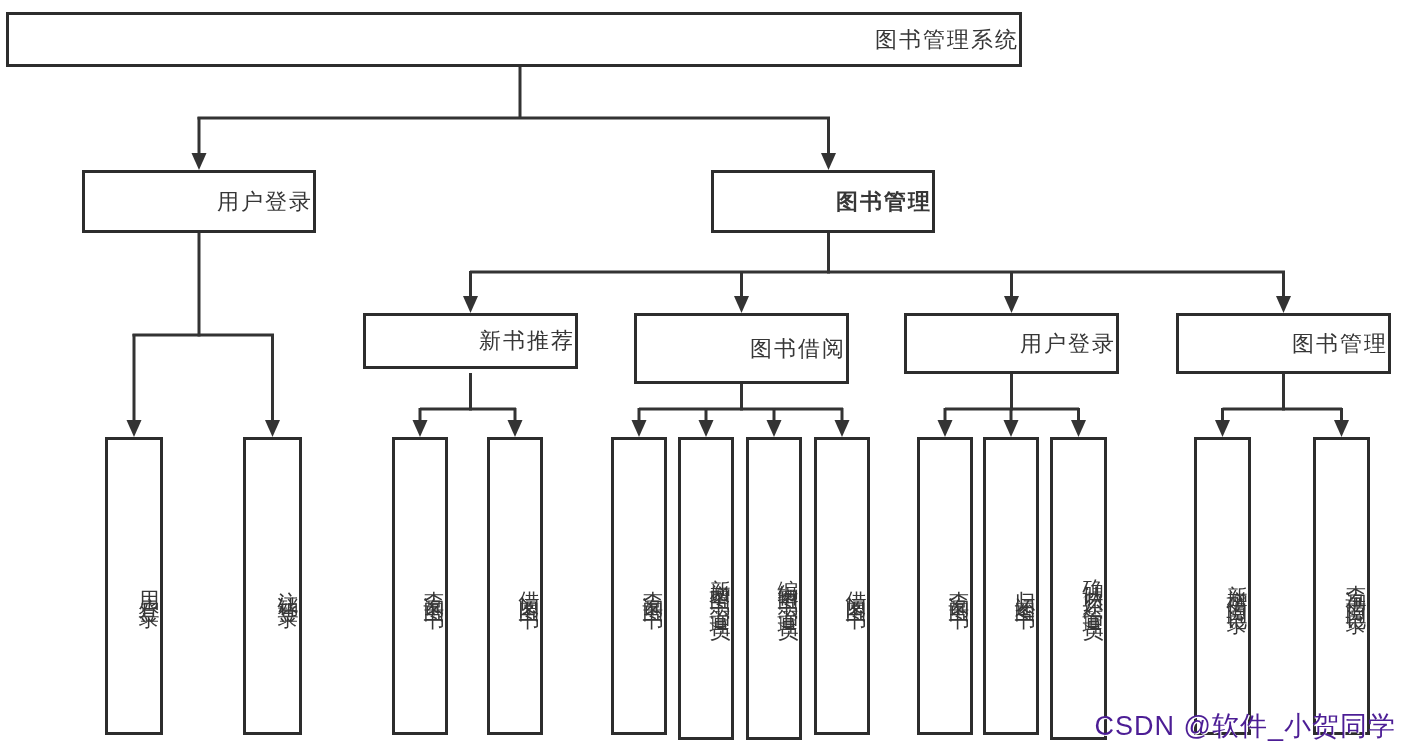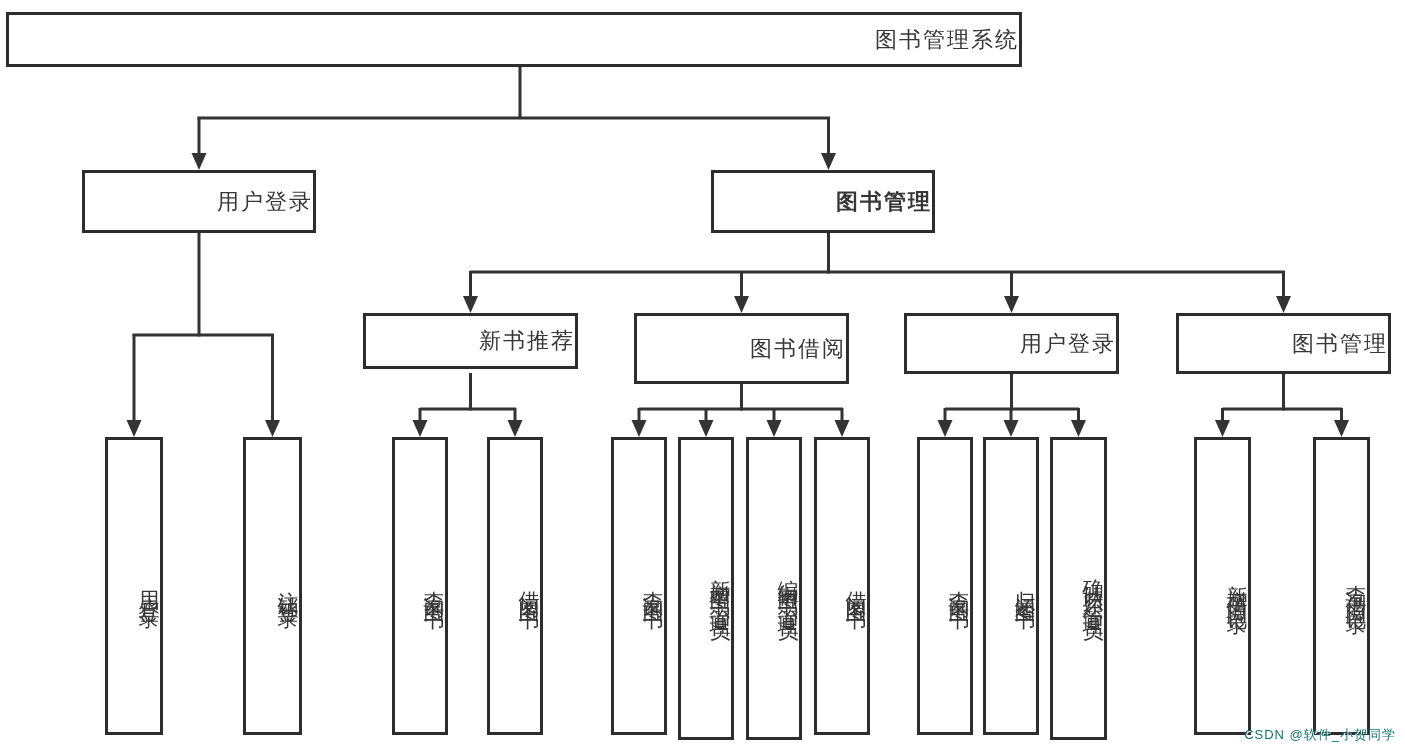--- a/index.html
+++ b/index.html
@@ -45,23 +45,23 @@
     writing-mode: vertical-rl;
     text-orientation: mixed;
     letter-spacing: 6px;
     line-height: 1;
     white-space: nowrap;
   }
   .watermark {
     position: absolute;
     right: 9px;
     bottom: 3px;
-    font-size: 13px;
+    font-size: 27px;
     letter-spacing: 1px;
-    color: #0f766e;
+    color: #4c1d95;
     text-shadow: 1px 1px 0 #ffffff;
     white-space: nowrap;
   }
 </style>
 </head>
 <body>
 
 <div class="canvas">
 
   <svg class="connectors" width="1405" height="747" viewBox="0 0 1405 747" xmlns="http://www.w3.org/2000/svg">

